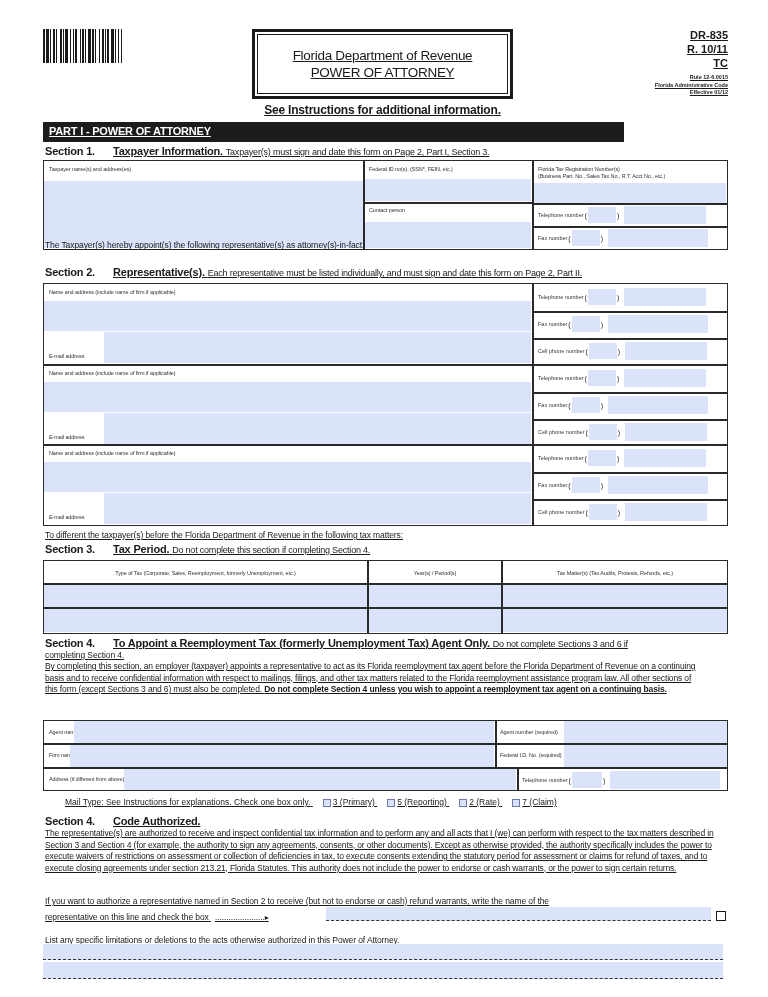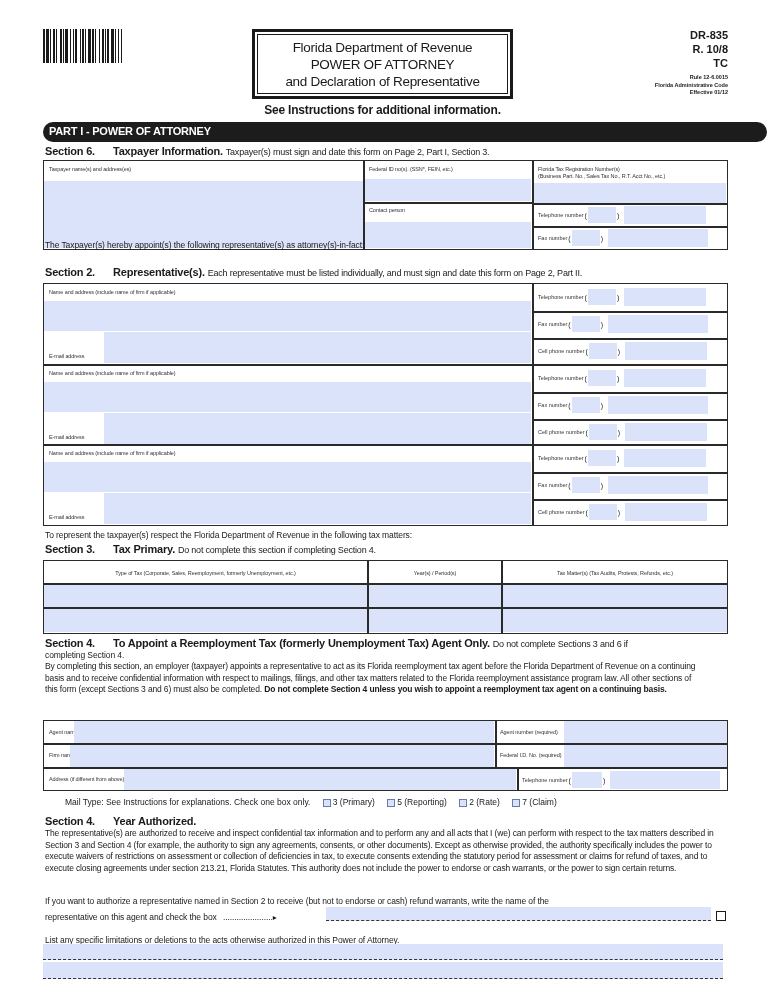--- a/index.html
+++ b/index.html
@@ -1,32 +1,32 @@
 <!DOCTYPE html>
 <html><head>
 <meta charset="utf-8">
 <style>
   * { box-sizing: border-box; margin: 0; padding: 0; }
   html, body { width: 768px; height: 997px; background: #ffffff; overflow: hidden; }
   body { font-family: "Liberation Sans", sans-serif; color: #1a1a1a; position: relative; }
 
-  .abs { position: absolute; }
+  .abs { position: absolute; text-decoration: underline; }
   .fill { background: #dbe3fb; }
 
   
   .barcode { left: 43px; top: 29px; width: 180px; height: 34px; display: flex; gap: 0; }
   .barcode span { display: block; height: 100%; background: #1a1a1a; }
   .title-box { left: 252px; top: 29px; width: 261px; height: 70px; border: 3px solid #1a1a1a; padding: 2px; }
   .title-inner { width: 100%; height: 100%; border: 1px solid #1a1a1a; display: flex; flex-direction: column; align-items: center; justify-content: center; }
   .title-inner div { font-size: 14px; line-height: 17px; font-weight: 500; letter-spacing: -0.3px; }
   .see-instr { left: 252px; top: 103px; width: 261px; text-align: center; font-size: 12px; font-weight: bold; letter-spacing: -0.2px; }
   .form-id { right: 40px; top: 28px; text-align: right; font-weight: bold; font-size: 11px; line-height: 14px; }
   .rule { right: 40px; top: 74px; text-align: right; font-size: 5.5px; line-height: 7.5px; font-weight: bold; }
 
-  .part-bar { left: 43px; top: 122px; width: 724px; height: 20px; background: #1c1c1c; color: #fff; font-size: 11px; font-weight: bold; padding: 3px 6px; letter-spacing: -0.2px; border-radius: 10px; }
+  .part-bar { left: 43px; top: 122px; width: 581px; height: 20px; background: #1c1c1c; color: #fff; font-size: 11px; font-weight: bold; padding: 3px 6px; letter-spacing: -0.2px; }
 
   .sec-head { font-size: 11px; font-weight: bold; letter-spacing: -0.2px; white-space: nowrap; }
   .sec-head .num { display: inline-block; width: 68px; }
   .sec-head .desc { font-weight: normal; font-size: 9px; }
   .plain { font-size: 8.5px; letter-spacing: -0.1px; white-space: nowrap; }
   .para { font-size: 8.5px; line-height: 11.5px; letter-spacing: -0.15px; }
 
   .tbl { border: 1.5px solid #2a2a2a; }
   .cell { position: absolute; }
   .lbl { font-size: 5.5px; color: #333; position: absolute; white-space: nowrap; letter-spacing: -0.1px; }
@@ -97,40 +97,39 @@
     <span style="width: 1px; background: rgb(26, 26, 26);"></span>
     <span style="width: 2px; background: transparent;"></span>
     <span style="width: 1px; background: rgb(26, 26, 26);"></span>
     <span style="width: 3px; background: transparent;"></span>
   </div>
 
 <div class="abs title-box">
   <div class="title-inner">
     <div style="font-size:13.5px;">Florida Department of Revenue</div>
     <div style="font-size:13.5px;">POWER OF ATTORNEY</div>
-    <div style="font-size:13.5px;">and Declaration of Representative</div>
   </div>
 </div>
 <div class="abs see-instr">See Instructions for additional information.</div>
 
 <div class="abs form-id">
   <div>DR-835</div>
-  <div>R. 10/8</div>
+  <div>R. 10/11</div>
   <div>TC</div>
 </div>
 <div class="abs rule">
   <div>Rule 12-6.0015</div>
   <div>Florida Administrative Code</div>
   <div>Effective 01/12</div>
 </div>
 
 <div class="abs part-bar">PART I - POWER OF ATTORNEY</div>
 
 <div class="abs sec-head" style="left:45px; top:145px;">
-  <span class="num">Section 6.</span><span>Taxpayer Information.</span>
+  <span class="num">Section 1.</span><span>Taxpayer Information.</span>
   <span class="desc">Taxpayer(s) must sign and date this form on Page 2, Part I, Section 3.</span>
 </div>
 
 <div class="abs tbl" style="left:43px; top:160px; width:685px; height:90px;">
 
   <span class="lbl" style="left:5px; top:5px;">Taxpayer name(s) and address(es)</span>
   <div class="cell fill" style="left:0; top:20px; width:319px; height:67px;"></div>
   <div class="vline" style="left:319px; top:0; height:88px;"></div>
 
   <span class="lbl" style="left:325px; top:5px;">Federal ID no(s). (SSN*, FEIN, etc.)</span>
@@ -250,24 +249,24 @@
     <div class="hline" style="left:489px; top:215px; width:195px;"></div>
     <div class="phone" style="left:494px; top:219px;">
         <span class="pl">Cell phone number</span>
         <span class="paren">(</span>
       <span class="ac"></span>
       <span class="paren">)</span>
         <span class="num" style="width:82px;"></span>
       </div>
   </div>
 
-<div class="abs plain" style="left:45px; top:530px;">To represent the taxpayer(s) respect the Florida Department of Revenue in the following tax matters:</div>
+<div class="abs plain" style="left:45px; top:530px;">To different the taxpayer(s) before the Florida Department of Revenue in the following tax matters:</div>
 
 <div class="abs sec-head" style="left:45px; top:543px;">
-  <span class="num">Section 3.</span><span>Tax Primary.</span>
+  <span class="num">Section 3.</span><span>Tax Period.</span>
   <span class="desc">Do not complete this section if completing Section 4.</span>
 </div>
 
 <div class="abs tbl" style="left:43px; top:560px; width:685px; height:74px;">
   <div class="vline" style="left:323px; top:0; height:72px;"></div>
   <div class="vline" style="left:457px; top:0; height:72px;"></div>
   <span class="lbl" style="left:0; width:323px; text-align:center; top:9px;">Type of Tax (Corporate, Sales, Reemployment, formerly Unemployment, etc.)</span>
   <span class="lbl" style="left:325px; width:132px; text-align:center; top:9px;">Year(s) / Period(s)</span>
   <span class="lbl" style="left:459px; width:224px; text-align:center; top:9px;">Tax Matter(s) (Tax Audits, Protests, Refunds, etc.)</span>
   <div class="hline" style="left:0; top:22px; width:683px;"></div>
@@ -316,27 +315,27 @@
 
 <div class="abs mail" style="left:65px; top:797px;">
   <span>Mail Type: See Instructions for explanations. Check one box only.</span>
   <span class="opt"><span class="chk"></span><span>3 (Primary)</span></span>
   <span class="opt"><span class="chk"></span><span>5 (Reporting)</span></span>
   <span class="opt"><span class="chk"></span><span>2 (Rate)</span></span>
   <span class="opt"><span class="chk"></span><span>7 (Claim)</span></span>
 </div>
 
 <div class="abs sec-head" style="left:45px; top:815px;">
-  <span class="num">Section 4.</span><span>Year Authorized.</span>
+  <span class="num">Section 4.</span><span>Code Authorized.</span>
 </div>
 <div class="abs para" style="left:45px; top:828px; width:680px;">The representative(s) are authorized to receive and inspect confidential tax information and to perform any and all acts that I (we) can perform with respect to the tax matters described in Section 3 and Section 4 (for example, the authority to sign any agreements, consents, or other documents). Except as otherwise provided, the authority specifically includes the power to execute waivers of restrictions on assessment or collection of deficiencies in tax, to execute consents extending the statutory period for assessment or claims for refund of taxes, and to execute closing agreements under section 213.21, Florida Statutes. This authority does not include the power to endorse or cash warrants, or the power to sign certain returns.</div>
 
 <div class="abs plain" style="left:45px; top:896px;">If you want to authorize a representative named in Section 2 to receive (but not to endorse or cash) refund warrants, write the name of the</div>
 <div class="abs plain" style="left:45px; top:912px;">
-  <span>representative on this agent and check the box</span>
+  <span>representative on this line and check the box</span>
   <span style="margin-left:4px;">......................</span><span style="font-size:8px;">▸</span>
 </div>
 <div class="abs fill dotline" style="left:326px; top:907px; width:385px; height:14px;"></div>
 <div class="abs" style="left:716px; top:911px; width:10px; height:10px; border:1.5px solid #1a1a1a;"></div>
 
 <div class="abs plain" style="left:45px; top:935px;">List any specific limitations or deletions to the acts otherwise authorized in this Power of Attorney.</div>
 <div class="abs fill dotline" style="left:43px; top:944px; width:680px; height:16px;"></div>
 <div class="abs fill dotline" style="left:43px; top:962px; width:680px; height:17px;"></div>
 
 </body></html>

